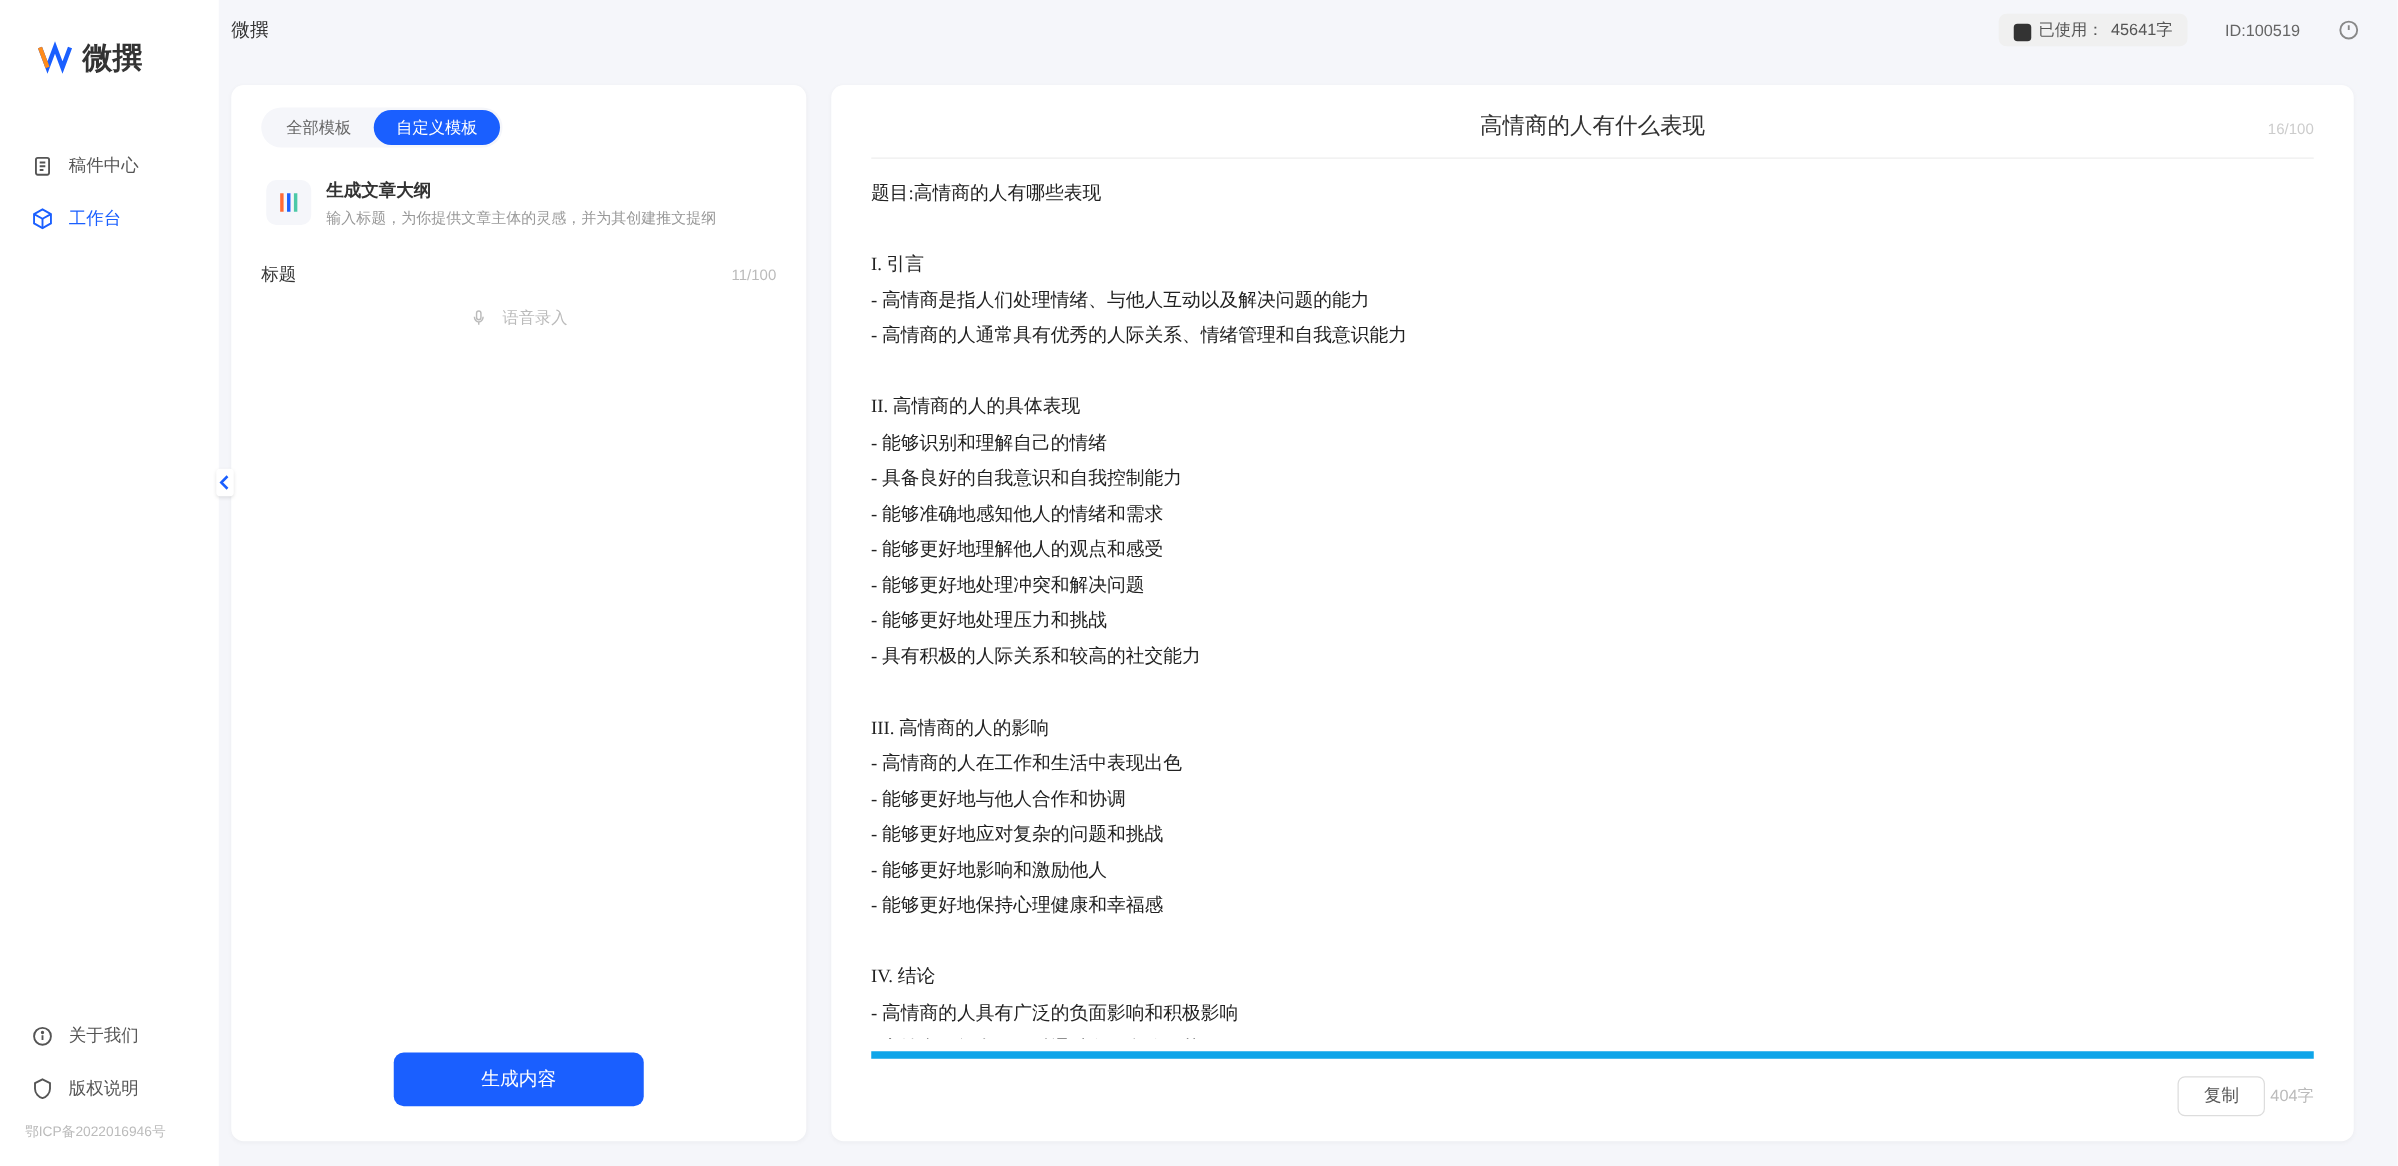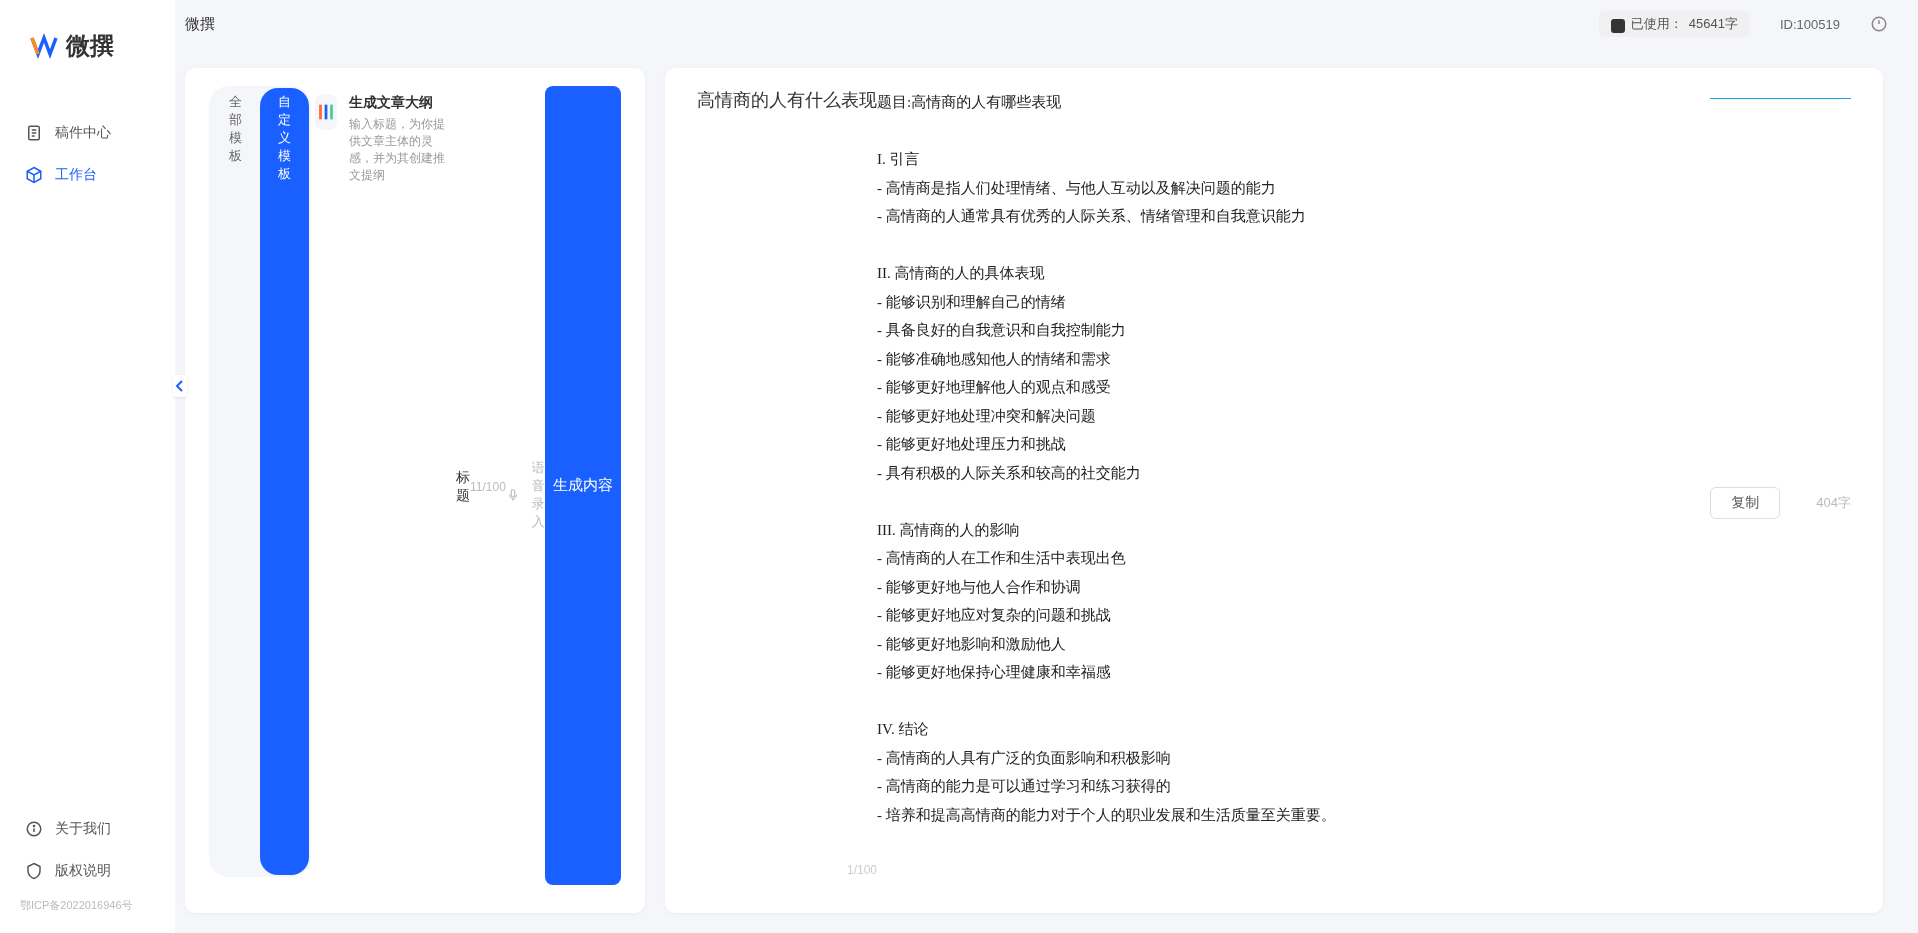--- a/index.html
+++ b/index.html
@@ -18,21 +18,21 @@
 .collapse-handle { position: absolute; right: -12px; top: 375px; width: 14px; height: 22px; background: #fff; border-radius: 3px; display: flex; align-items: center; justify-content: center; cursor: pointer; color: #1a5fff; box-shadow: 0 1px 3px rgba(0,0,0,0.1); }
 .main { flex: 1; display: flex; flex-direction: column; }
 .topbar { height: 48px; display: flex; align-items: center; padding: 0 30px 0 10px; }
 .topbar-title { font-size: 15px; color: #333; margin-left: 0; }
 .topbar-right { margin-left: auto; display: flex; align-items: center; gap: 30px; }
 .usage-badge { background: #f0f0f0; border-radius: 6px; padding: 4px 12px; display: flex; align-items: flex-end; gap: 6px; font-size: 13px; color: #555; }
 .usage-badge .icon { width: 14px; height: 14px; background: #333; border-radius: 3px; display: inline-block; }
 .uid { font-size: 13px; color: #666; }
 .power-icon { width: 18px; height: 18px; color: #888; cursor: pointer; }
 .content { flex: 1; display: flex; gap: 20px; padding: 20px 35px 20px 10px; overflow: hidden; }
-.panel { background: #fff; border-radius: 10px; display: flex; flex-direction: row; box-shadow: 0 1px 4px rgba(0,0,0,0.04); justify-content: flex-end; }
+.panel { background: #fff; border-radius: 10px; display: flex; flex-direction: column; box-shadow: 0 1px 4px rgba(0,0,0,0.04); justify-content: flex-end; }
 .panel-left { width: 460px; padding: 18px 24px; }
 .panel-right { flex: 1; padding: 20px 32px; }
 .tabs { display: flex; gap: 0; margin-bottom: 18px; background: #f5f6fa; border-radius: 20px; width: fit-content; padding: 2px; }
 .tab { padding: 5px 18px; font-size: 13px; border-radius: 18px; cursor: pointer; color: #666; }
 .tab.active { background: #1a5fff; color: #fff; }
 .template-card { display: flex; gap: 12px; align-items: flex-start; padding: 8px 4px; margin-bottom: 20px; }
 .template-icon { width: 36px; height: 36px; border-radius: 8px; background: #f5f6fa; display: flex; align-items: center; justify-content: center; font-size: 18px; }
 .template-title { font-size: 14px; font-weight: 600; margin-bottom: 4px; }
 .template-desc { font-size: 12px; color: #999; }
 .form-label-row { display: flex; justify-content: space-between; align-items: center; margin-bottom: 8px; }
@@ -40,21 +40,21 @@
 .char-count { font-size: 12px; color: #bbb; }
 .text-input { width: 100%; border: 1px solid #e5e5e5; border-radius: 6px; padding: 10px 12px; font-size: 14px; outline: none; }
 .voice-row { text-align: center; margin-top: 8px; color: #bbb; font-size: 13px; display: flex; align-items: center; justify-content: center; gap: 12px; cursor: pointer; }
 .spacer { flex: 1; }
 .generate-btn { background: #1a5fff; color: #fff; border: none; border-radius: 8px; padding: 12px 0; font-size: 15px; cursor: pointer; width: 200px; margin: 0 auto 10px; display: block; }
 .output-header { display: flex; align-items: baseline; justify-content: center; position: relative; margin-bottom: 14px; }
 .output-title { font-size: 18px; font-weight: 400; font-family: "Songti SC", serif; text-align: center; }
 .output-count { position: absolute; right: 0; bottom: 2px; font-size: 12px; color: #ccc; }
 .output-divider { border: none; border-top: 1px solid #eee; margin-bottom: 14px; }
 .output-body { flex: 1; overflow-y: auto; font-size: 15px; line-height: 1.9; white-space: pre-wrap; font-family: "Songti SC", serif; color: #222; }
-.output-footer { display: flex; align-items: center; justify-content: flex-end; gap: 36px; padding-top: 14px; border-top: 1px solid #0ea5e9; margin-top: 10px; }
+.output-footer { display: flex; align-items: center; justify-content: flex-end; gap: 4px; padding-top: 14px; border-top: 6px solid #0ea5e9; margin-top: 10px; }
 .copy-btn { border: 1px solid #ddd; background: #fff; border-radius: 6px; padding: 6px 20px; font-size: 14px; cursor: pointer; color: #555; }
 .word-count { font-size: 13px; color: #bbb; }
 svg { display: block; }
 </style>
 </head>
 <body>
 
 <div class="app">
   <aside class="sidebar">
     <div class="logo">
@@ -169,21 +169,21 @@
           </span>
           <span>语音录入</span>
         </div>
         <div class="spacer"></div>
         <button class="generate-btn">生成内容</button>
       </section>
 
       <section class="panel panel-right">
         <div class="output-header">
           <h1 class="output-title">高情商的人有什么表现</h1>
-          <span class="output-count">1/100</span>
+          <span class="output-count">16/100</span>
         </div>
         <hr class="output-divider">
         <div class="output-body">题目:高情商的人有哪些表现
 
 I. 引言
 - 高情商是指人们处理情绪、与他人互动以及解决问题的能力
 - 高情商的人通常具有优秀的人际关系、情绪管理和自我意识能力
 
 II. 高情商的人的具体表现
 - 能够识别和理解自己的情绪

